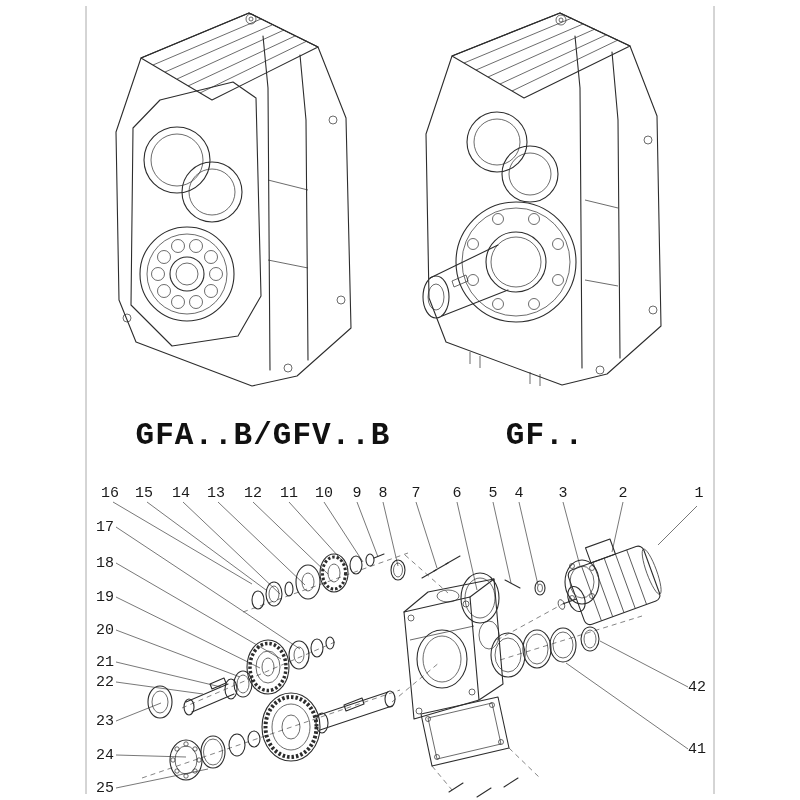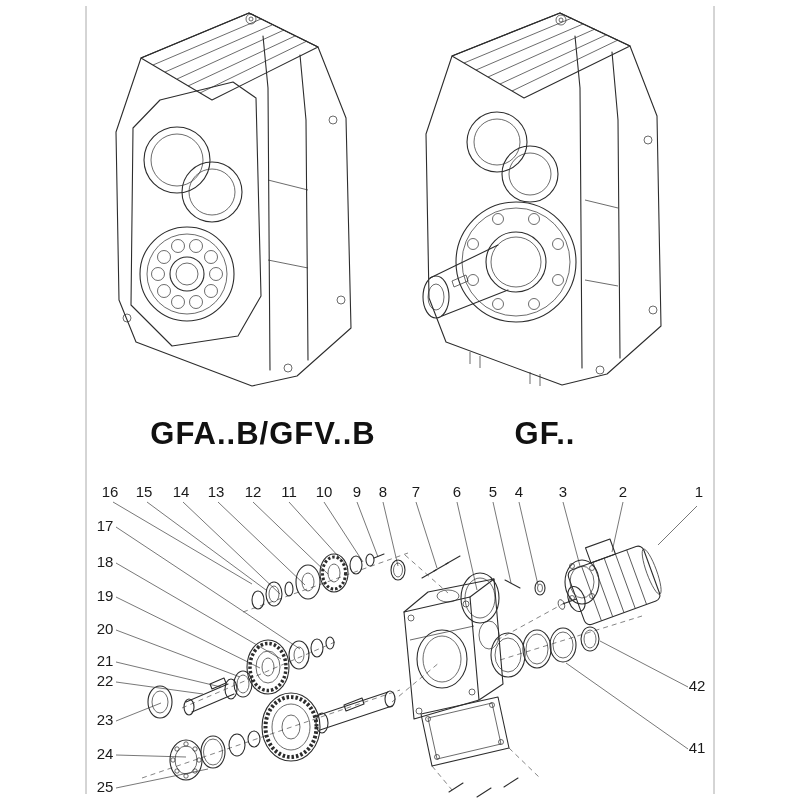--- a/index.html
+++ b/index.html
@@ -1,17 +1,17 @@
 <!DOCTYPE html>
 <html><head>
 <meta charset="utf-8">
 <style>
   html,body{margin:0;padding:0;background:#ffffff;}
   .page{position:relative;width:800px;height:800px;background:#ffffff;overflow:hidden;
-        font-family:Liberation Sans, sans-serif;}
+        font-family:Liberation Mono, monospace;}
   svg{position:absolute;left:0;top:0;}
   .ln  {stroke:#2d2d2d;stroke-width:1.1;fill:none;stroke-linejoin:round;stroke-linecap:round;}
   .thin{stroke:#2d2d2d;stroke-width:0.7;fill:none;}
   .leader{stroke:#555555;stroke-width:0.8;fill:none;}
   .dash{stroke:#666666;stroke-width:0.8;fill:none;stroke-dasharray:5 4;}
   .teeth{stroke:#2d2d2d;fill:none;}
   .border{stroke:#aaaaaa;stroke-width:1;}
   .num{font-size:15px;fill:#1a1a1a;text-anchor:middle;}
   .model{font-size:31px;font-weight:bold;fill:#111111;text-anchor:middle;letter-spacing:1px;}
 </style>

